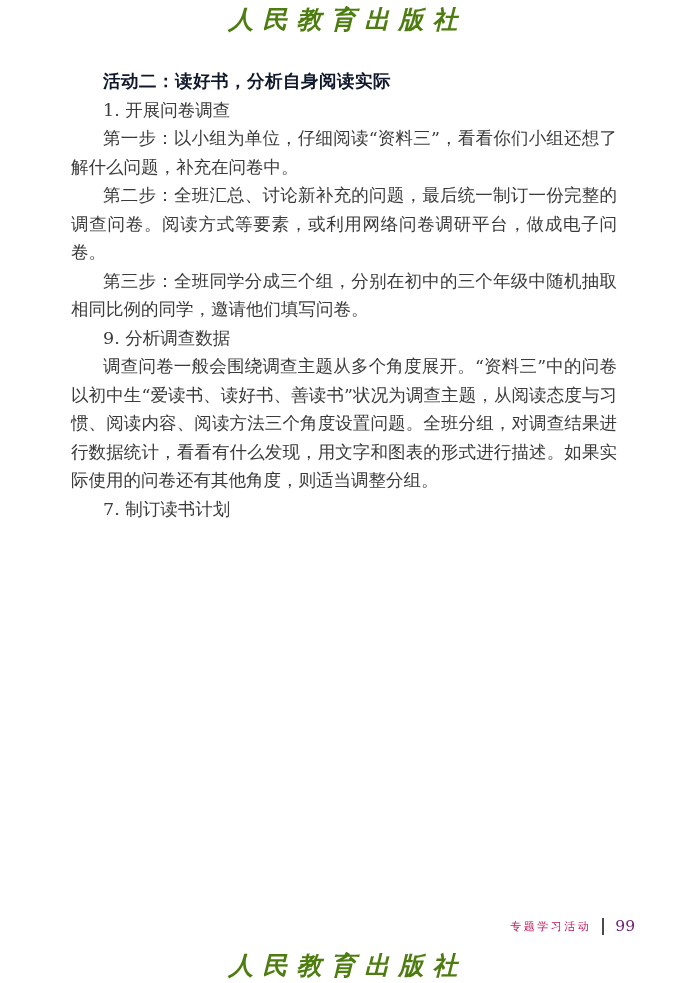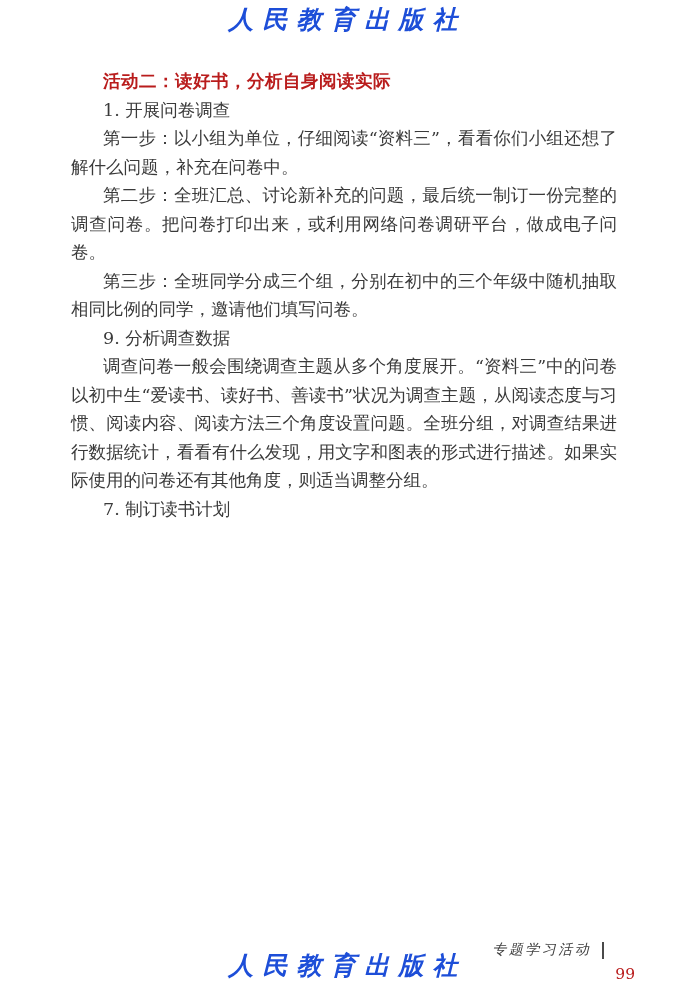--- a/index.html
+++ b/index.html
@@ -8,21 +8,21 @@
     width: 695px;
     height: 983px;
     background: #ffffff;
     overflow: hidden;
     font-family: "DejaVu Serif", "Liberation Serif", serif;
   }
   .logo {
     position: absolute;
     left: 0; right: 0;
     text-align: center;
-    color: #1d4ed8;
+    color: #4d7c0f;
     font-size: 25px;
     font-weight: bold;
     font-style: italic;
     letter-spacing: 9px;
     white-space: nowrap;
   }
   .logo-top { top: 3px; }
   .logo-bottom { bottom: 1px; }
   .content {
     position: absolute;
@@ -30,68 +30,66 @@
     top: 67px;
     width: 546px;
     color: #3a3a3a;
     font-size: 17.5px;
     line-height: 28.5px;
     text-align: justify;
   }
   .content p { margin: 0; text-indent: 32px; }
   .heading {
     font-weight: bold;
-    color: #b91c1c;
+    color: #0f172a;
     letter-spacing: 0.5px;
   }
   .heading-a2 { margin-bottom: 27px; }
   .heading-a3 { margin-top: 29px; margin-bottom: 31px; }
   .step-title { }
   .footer {
     position: absolute;
     top: 917px;
     right: 60px;
     display: flex;
     align-items: center;
     gap: 11px;
   }
   .footer-label {
-    font-size: 14px;
-    color: #404040;
+    font-size: 11px;
+    color: #be185d;
     letter-spacing: 2.5px;
-    font-style: italic;
   }
   .footer-divider {
     width: 2px;
     height: 17px;
     background: #4a4a4a;
   }
   .footer-pagenum {
     font-size: 15.5px;
-    color: #b91c1c;
-    margin-top: 48px;
+    color: #701a75;
   }
 </style>
 </head>
 <body>
 
 <div class="page">
 
   <div class="logo logo-top">人民教育出版社</div>
 
   <div class="content">
 
     <p class="heading heading-a2">活动二：读好书，分析自身阅读实际</p>
 
 
     <p class="step-title">1. 开展问卷调查</p>
 
     <p>第一步：以小组为单位，仔细阅读“资料三”，看看你们小组还想了解什么问题，补充在问卷中。</p>
 
-    <p>第二步：全班汇总、讨论新补充的问题，最后统一制订一份完整的调查问卷。把问卷打印出来，或利用网络问卷调研平台，做成电子问卷。</p>
+    <p>第二步：全班汇总、讨论新补充的问题，最后统一制订一份完整的调查问卷。阅读方式等要素，或利用网络问卷调研平台，做成电子问卷。</p>
 
     <p>第三步：全班同学分成三个组，分别在初中的三个年级中随机抽取相同比例的同学，邀请他们填写问卷。</p>
 
     <p class="step-title">9. 分析调查数据</p>
 
     <p>调查问卷一般会围绕调查主题从多个角度展开。“资料三”中的问卷以初中生“爱读书、读好书、善读书”状况为调查主题，从阅读态度与习惯、阅读内容、阅读方法三个角度设置问题。全班分组，对调查结果进行数据统计，看看有什么发现，用文字和图表的形式进行描述。如果实际使用的问卷还有其他角度，则适当调整分组。</p>
 
     <p class="step-title">7. 制订读书计划</p>
 
 

